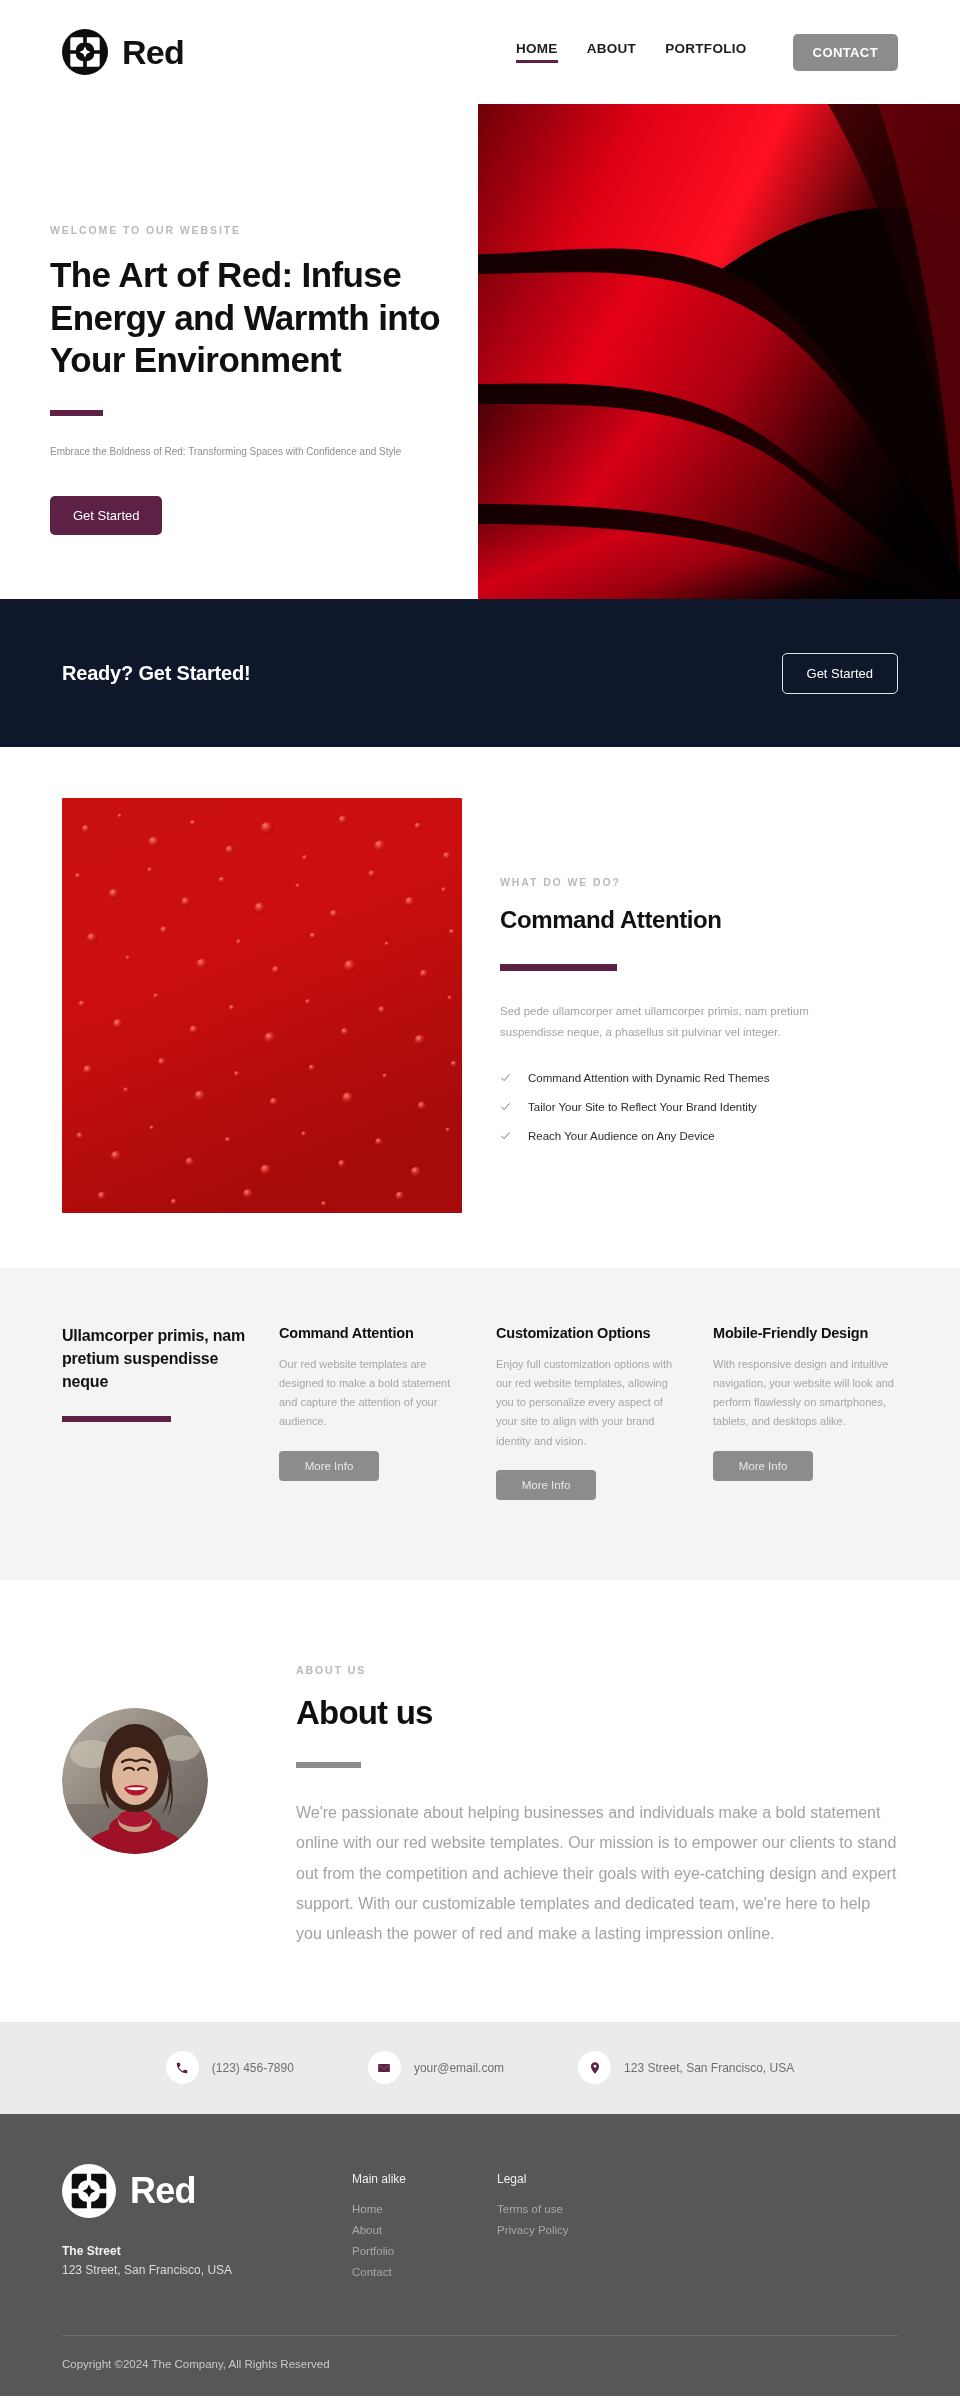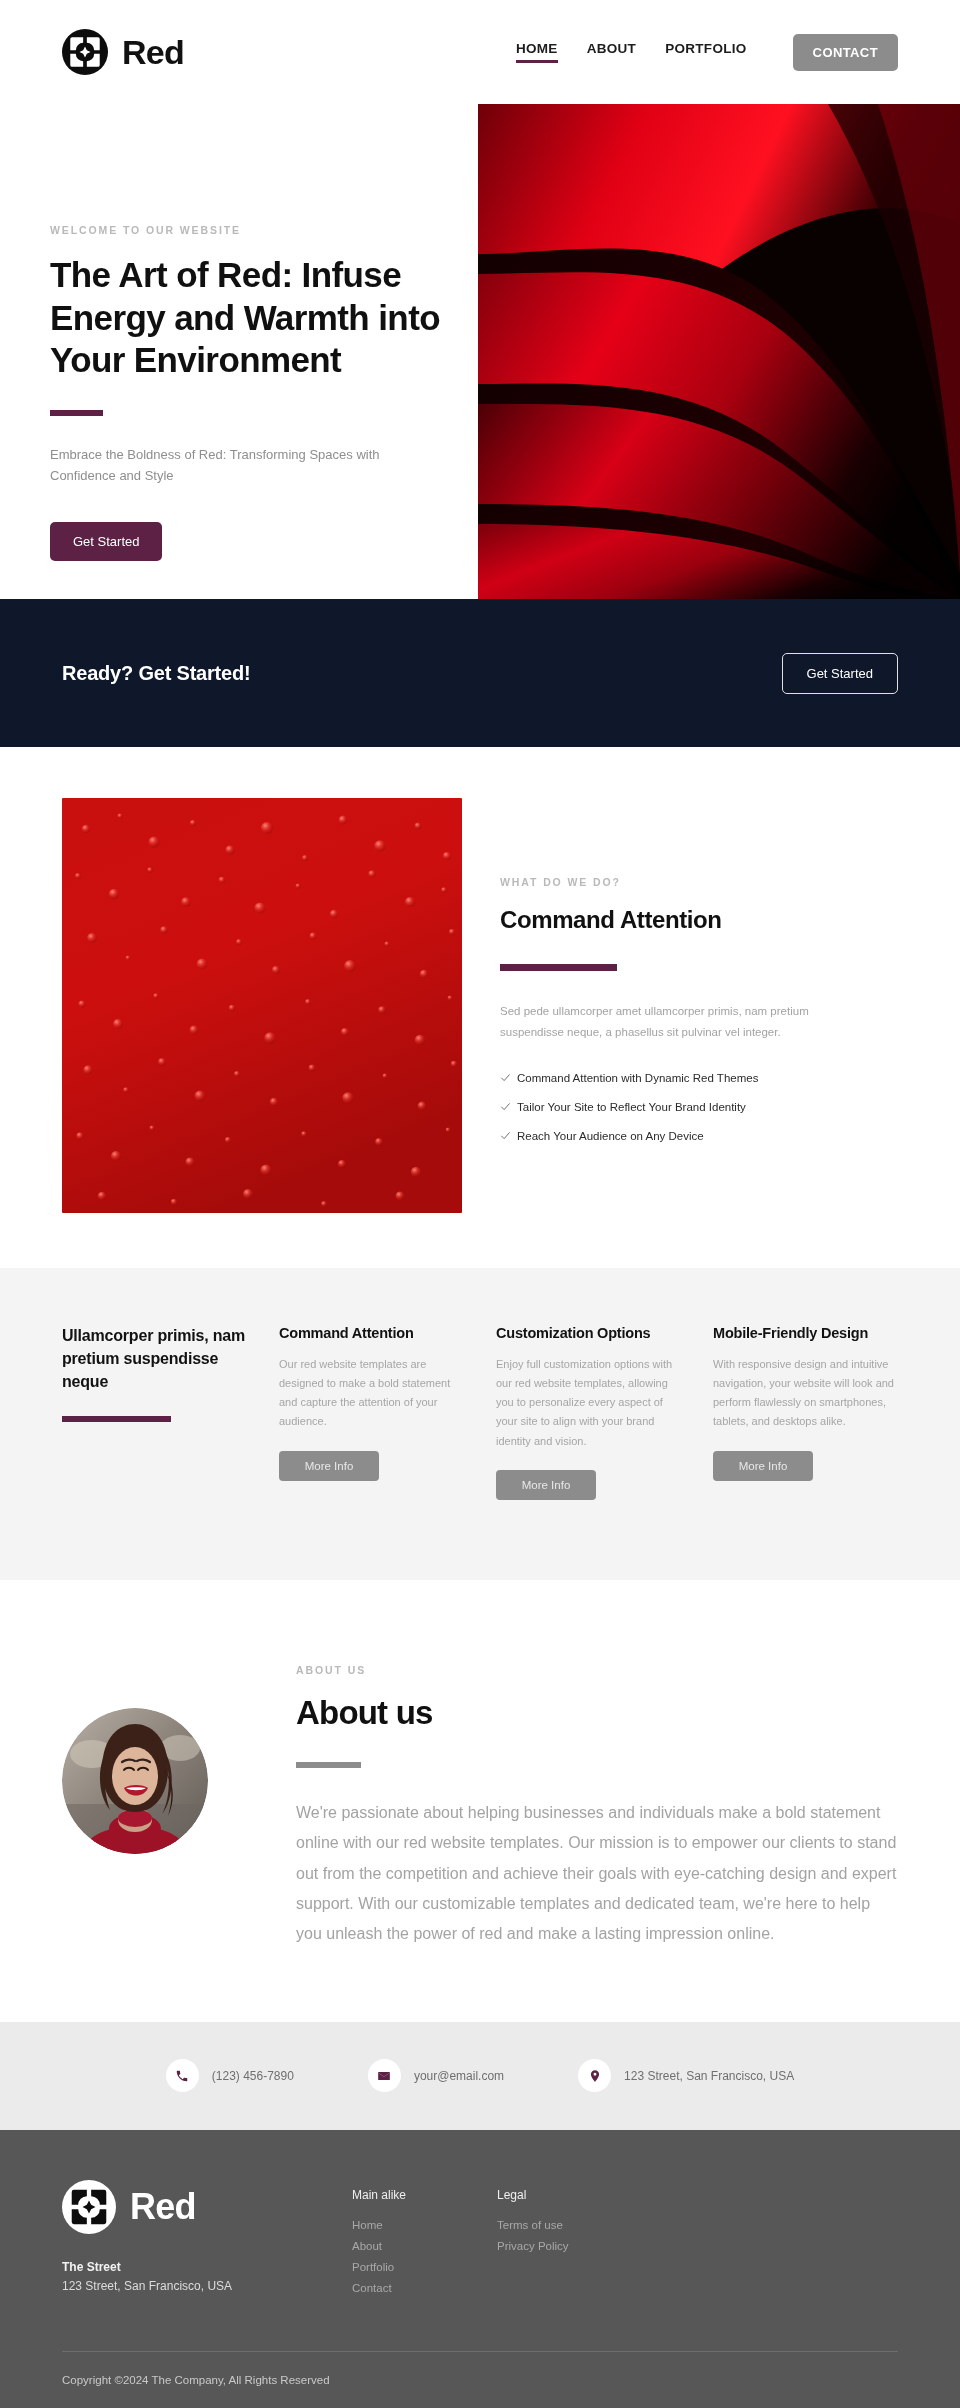--- a/index.html
+++ b/index.html
@@ -97,21 +97,21 @@
     color: #101010;
   }
   .rule {
     width: 53px;
     height: 6px;
     background: #5d2146;
     margin: 28px 0 0 0;
   }
   .hero-sub {
     margin-top: 28px;
-    font-size: 13px;
+    font-size: 10px;
     line-height: 1.62;
     color: #8e8e8e;
     max-width: 370px;
   }
   .btn-primary {
     display: inline-block;
     margin-top: 36px;
     background: #5d2146;
     color: #fff;
     font-size: 13px;
@@ -181,21 +181,21 @@
     margin-top: 30px;
     font-size: 11.5px;
     line-height: 1.85;
     color: #a3a3a3;
     max-width: 360px;
   }
   .checklist { margin-top: 28px; list-style: none; }
   .checklist li {
     display: flex;
     align-items: center;
-    gap: 6px;
+    gap: 17px;
     font-size: 11.5px;
     color: #2b2b2b;
     margin-bottom: 17px;
   }
   .check-icon { width: 11px; height: 11px; flex: none; color: #6b6b6b; }
 
   
   .features {
     background: #f4f4f4;
     padding: 56px 62px 80px 62px;
@@ -277,21 +277,21 @@
     margin-top: 30px;
     font-size: 16px;
     line-height: 1.9;
     color: #a3a3a3;
     max-width: 612px;
   }
 
   
   .contact-strip {
     background: #ebebeb;
-    height: 108px;
+    height: 92px;
     display: flex;
     align-items: center;
     justify-content: center;
     gap: 74px;
   }
   .contact-item { display: flex; align-items: center; gap: 13px; }
   .contact-circle {
     width: 33px; height: 33px;
     border-radius: 50%;
     background: #fff;

